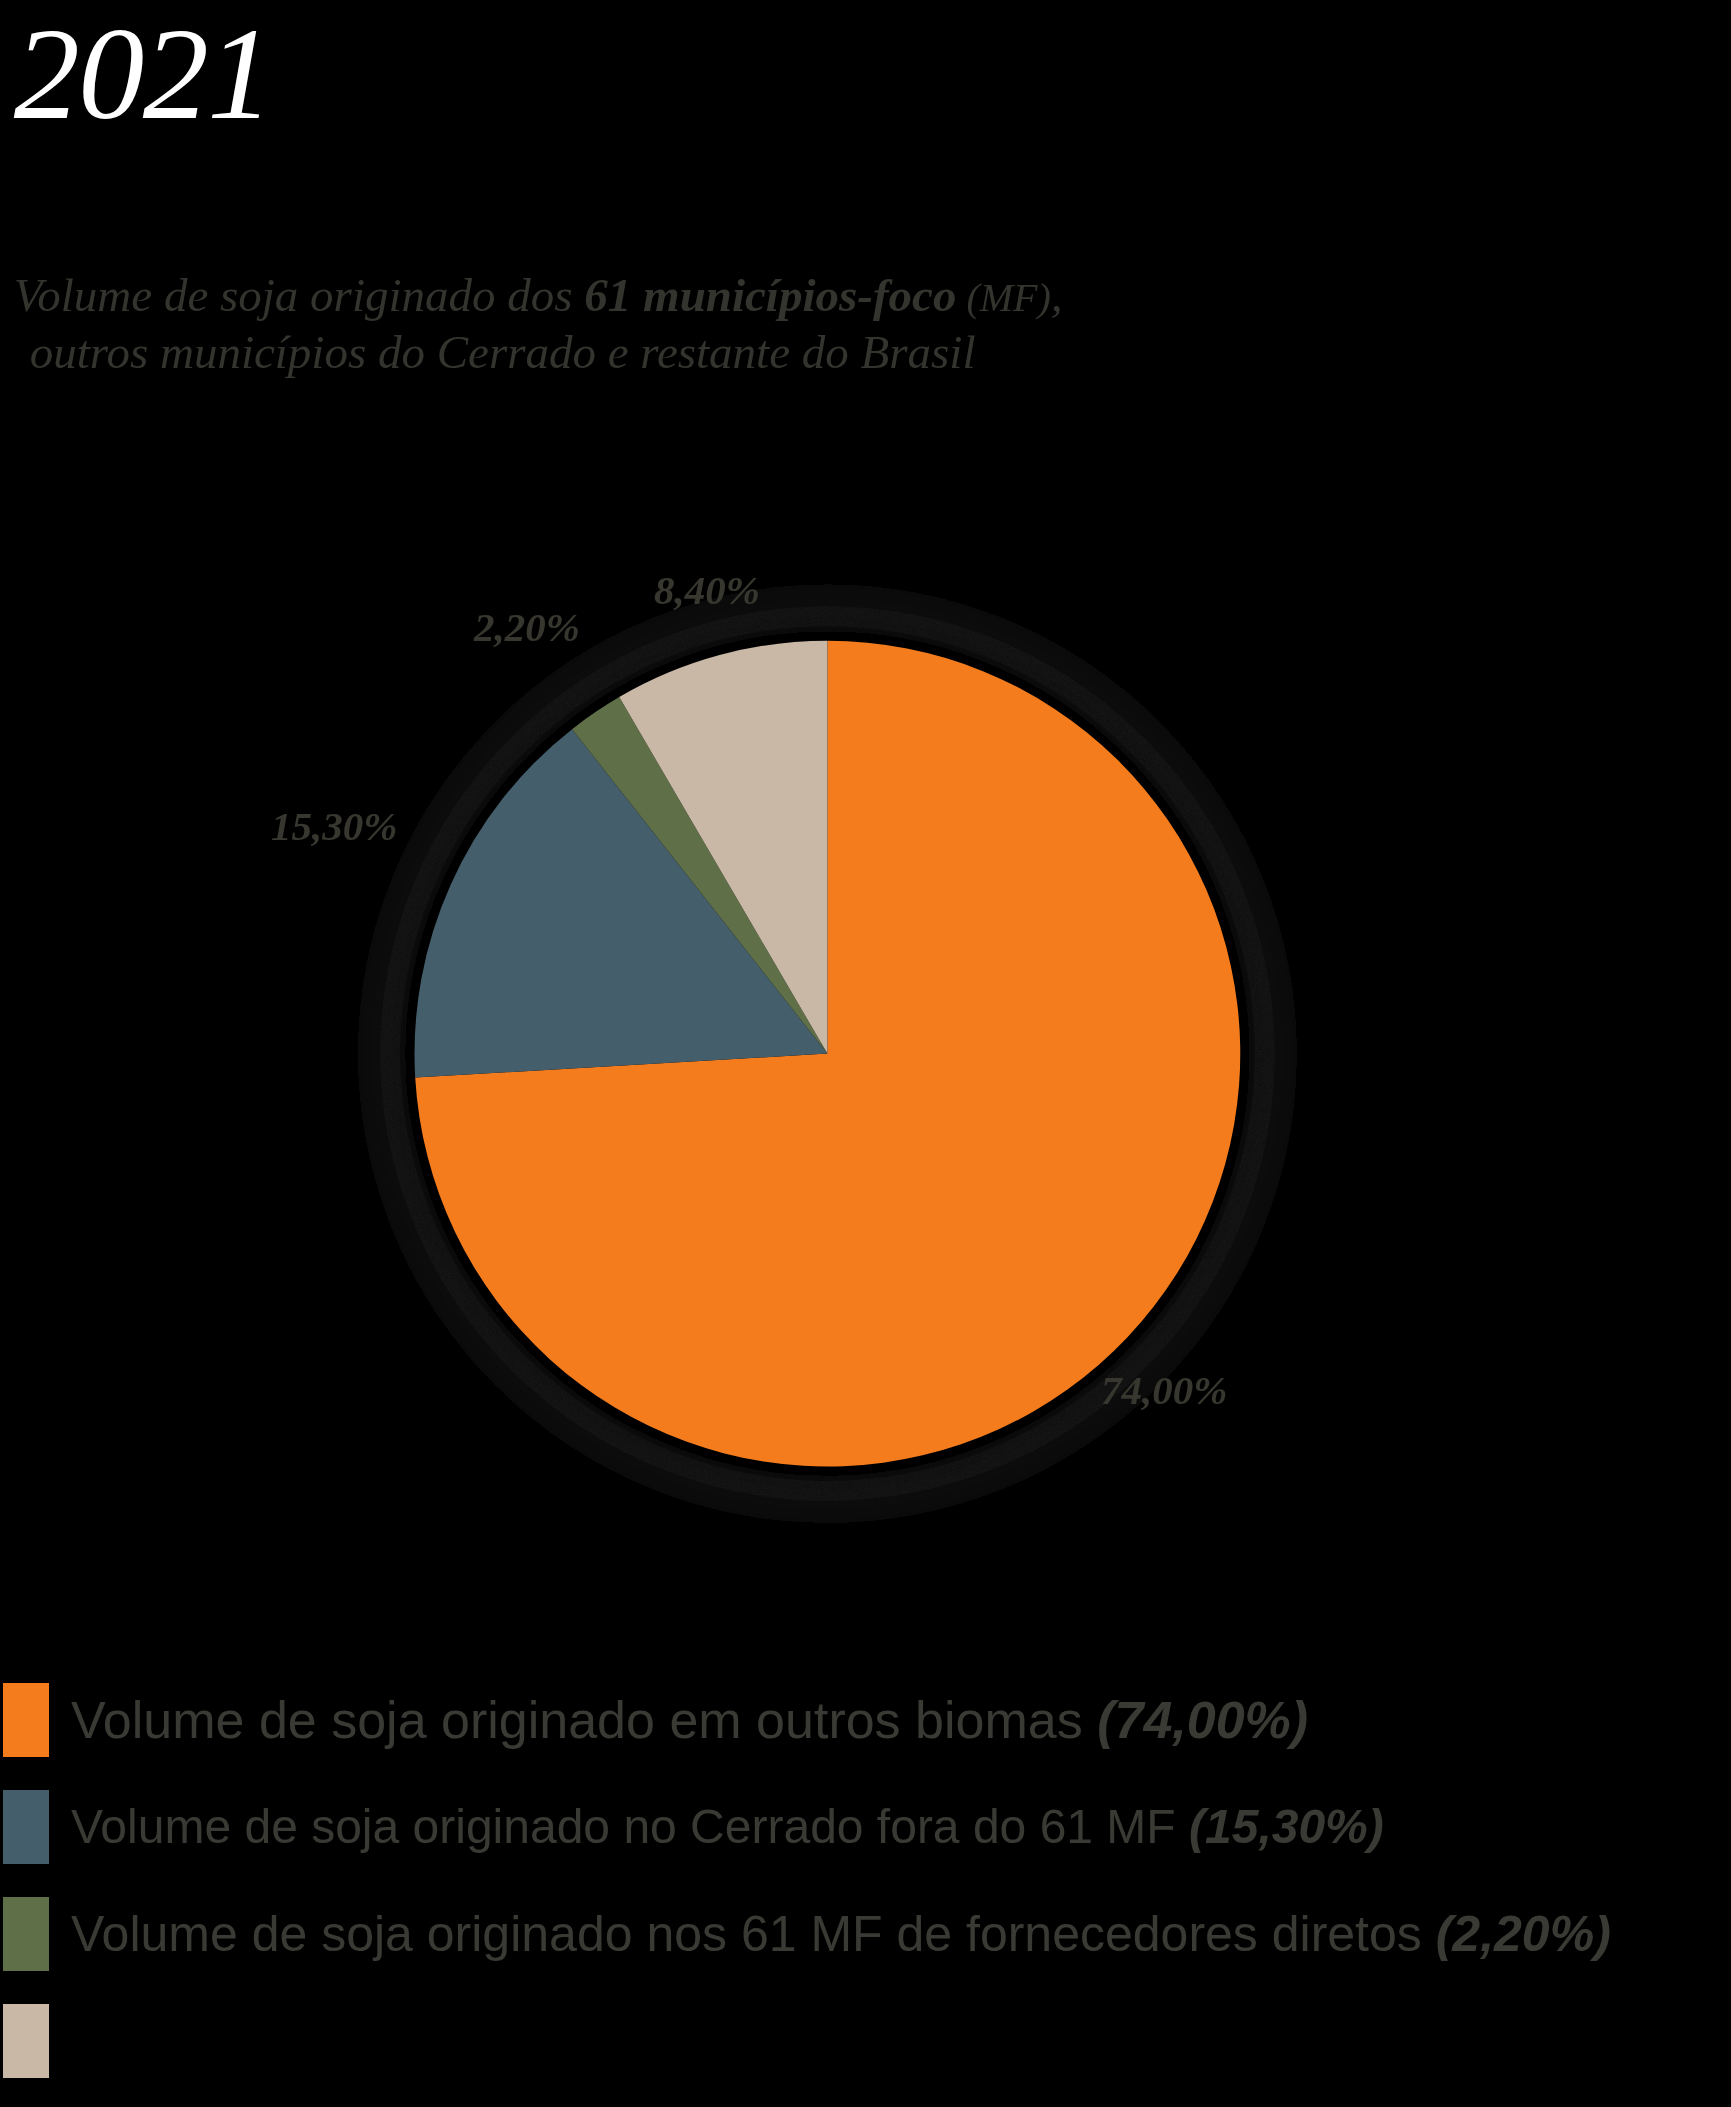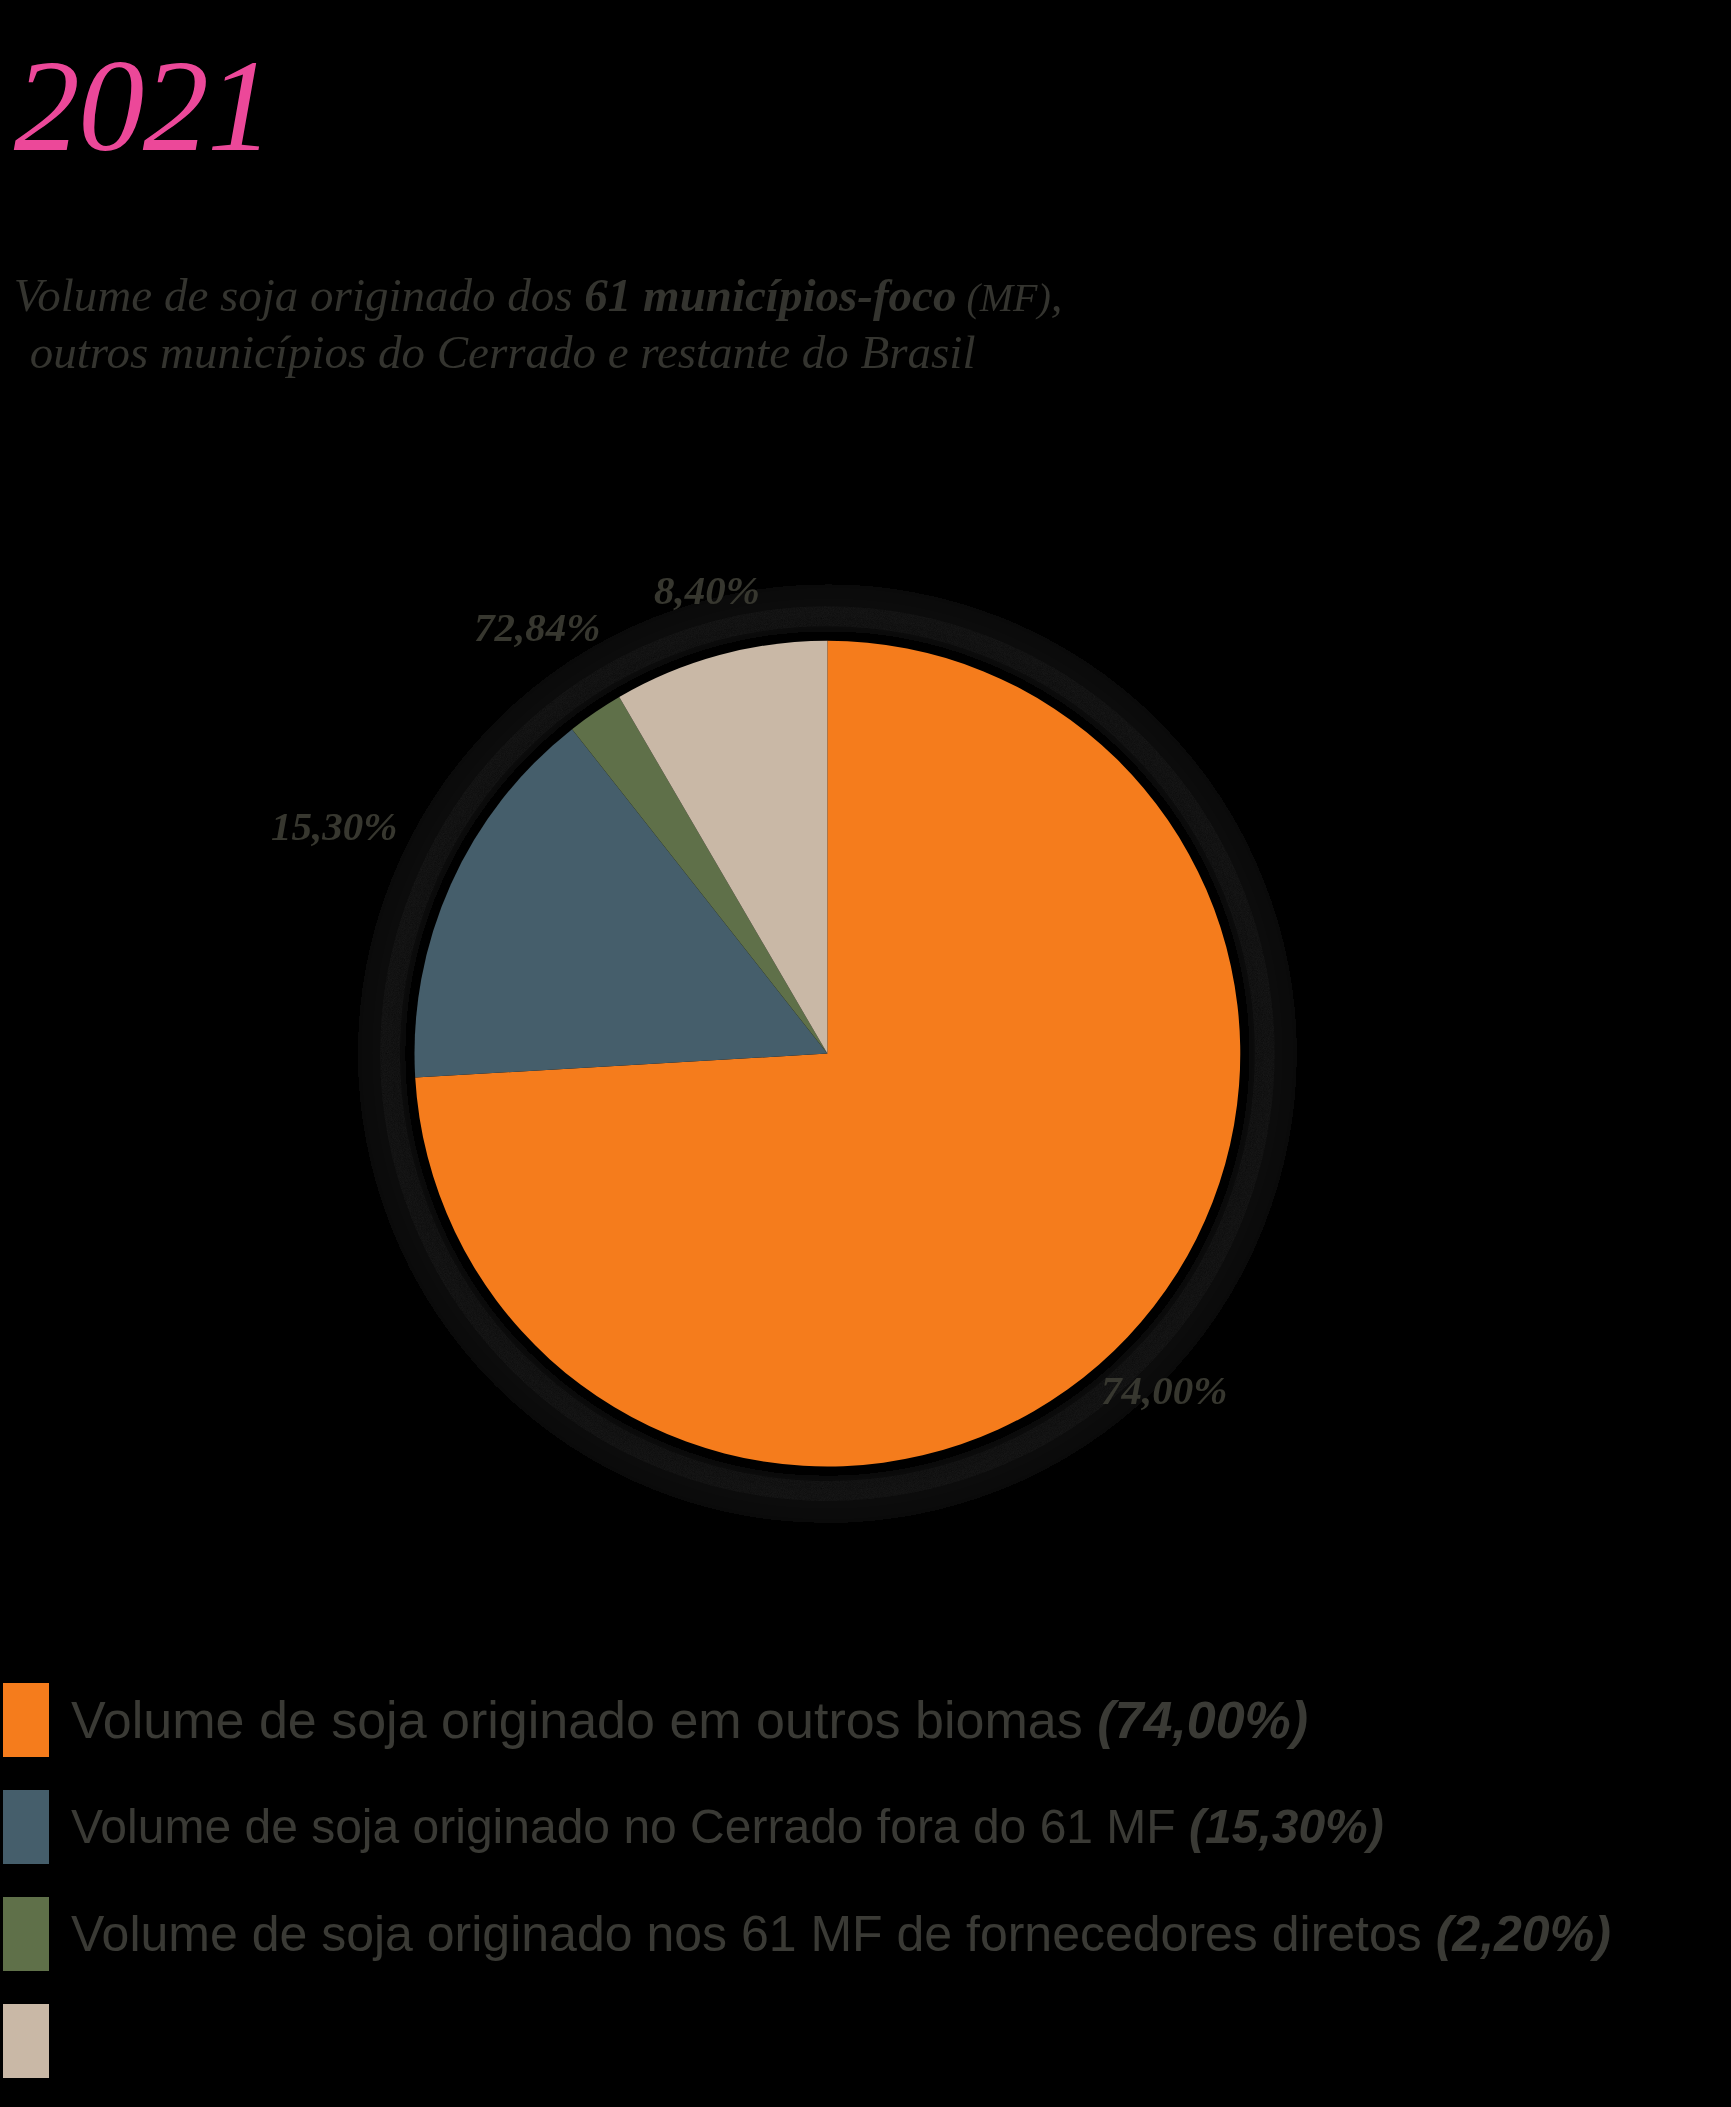--- a/index.html
+++ b/index.html
@@ -24,24 +24,23 @@
   }
   #year-title {
     position: absolute;
     left: 13.8px;
     top: 7.6px;
     font-family: "Liberation Serif", serif;
     font-style: italic;
     font-weight: 400;
     font-size: 132px;
     line-height: 132px;
-    color: #ec4899;
+    color: #ffffff;
     letter-spacing: -1.5px;
     white-space: nowrap;
-    margin-top: 32px;
   }
   #subtitle {
     position: absolute;
     left: 13.8px;
     top: 268px;
     width: 1682px;
     font-family: "Liberation Serif", serif;
     font-style: italic;
     font-weight: 400;
     font-size: 47px;
@@ -166,21 +165,21 @@
 
     <g id="pie-slices">
         <path d="M 1082 1378 L 1082 838 A 540 540 0 1 1 542.9135945335152 1409.3982076116574 Z" fill="#F57C1C"></path>
         <path d="M 1082 1378 L 542.9135945335152 1409.3982076116574 A 540 540 0 0 1 748.0728117652429 953.626776342299 Z" fill="#455E6B"></path>
         <path d="M 1082 1378 L 748.0728117652429 953.626776342299 A 540 540 0 0 1 809.7970398726843 911.6250987693195 Z" fill="#5F7049"></path>
         <path d="M 1082 1378 L 809.7970398726843 911.6250987693195 A 540 540 0 0 1 1081.9999999999993 838 Z" fill="#C9B8A6"></path>
       </g>
   </svg>
 
   <div class="pie-label" id="label-840">8,40%</div>
-  <div class="pie-label" id="label-220">72,84%</div>
+  <div class="pie-label" id="label-220">2,20%</div>
   <div class="pie-label" id="label-1530">15,30%</div>
   <div class="pie-label" id="label-7400">74,00%</div>
 </div>
 
 <div id="legend">
 
   <div class="legend-row r1">
     <div class="legend-swatch" style="background:#F57C1C;"></div>
     <div class="legend-text"><span>Volume de soja originado em outros biomas </span><span class="pct">(74,00%)</span></div>
   </div>

